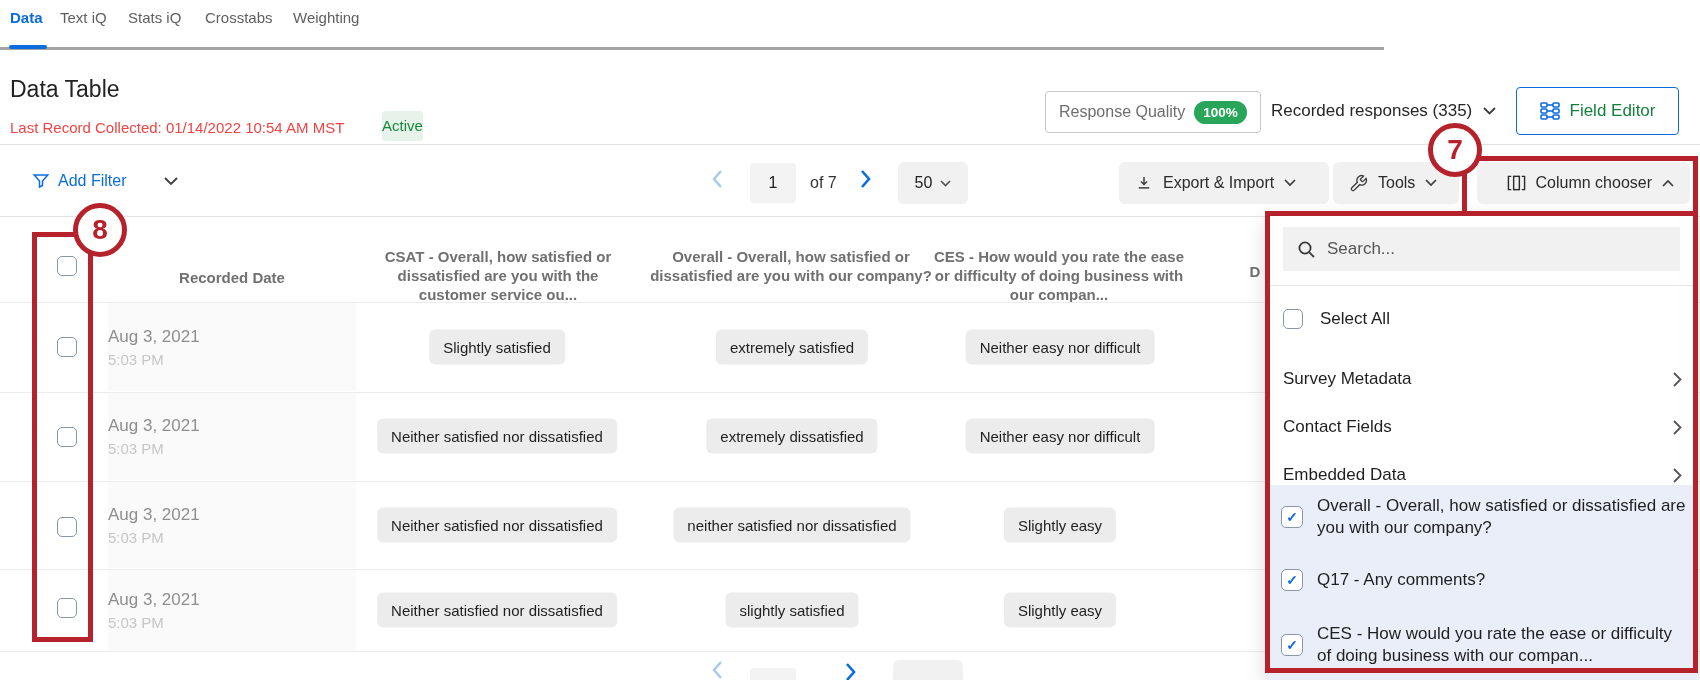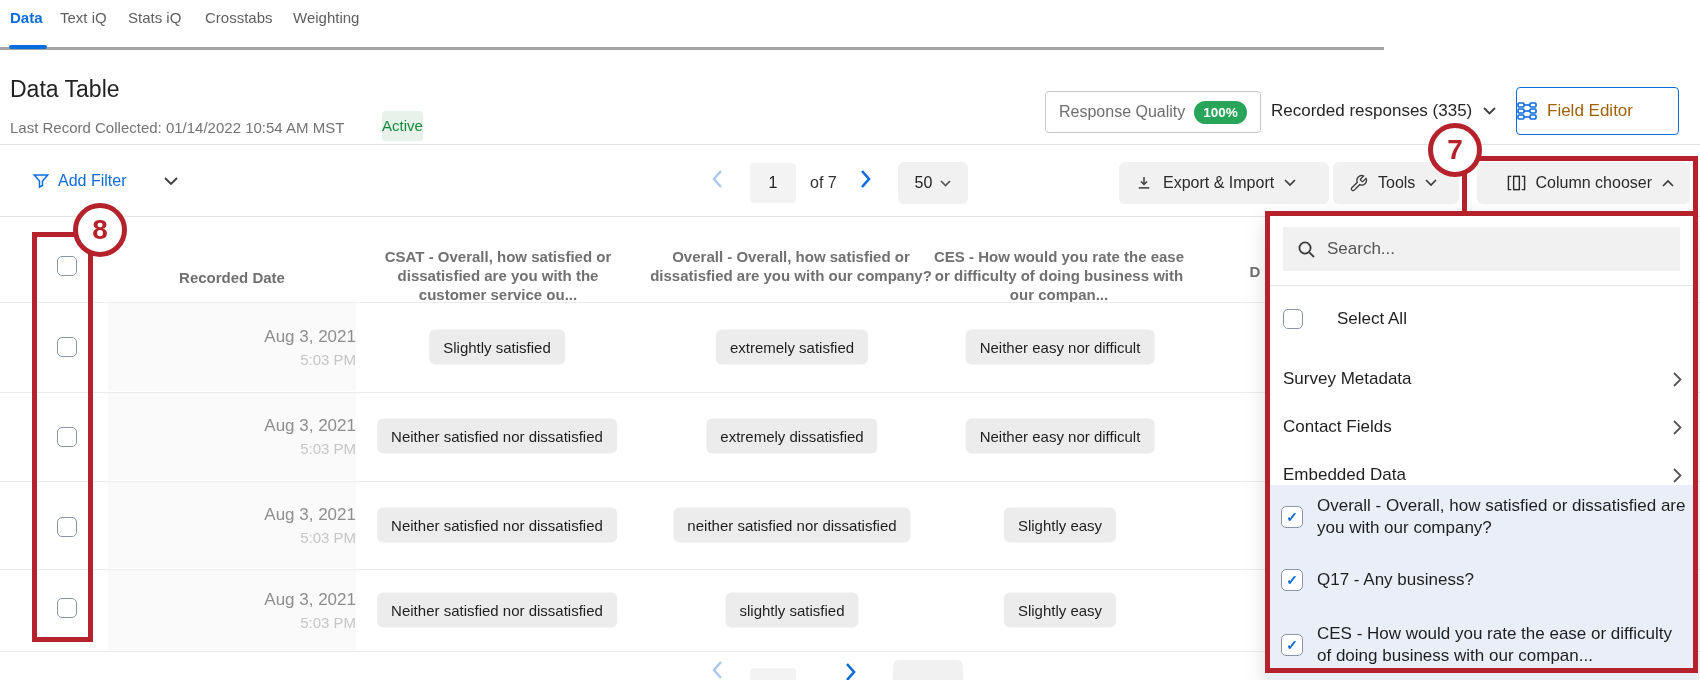--- a/index.html
+++ b/index.html
@@ -11,33 +11,33 @@
   .abs { position:absolute; }
 
   
   .tabbar { left:0; top:0; width:1384px; height:50px; border-bottom:3px solid #a3a3a3; }
   .tab { position:absolute; top:9px; font-size:15px; color:#5f5f5f; cursor:pointer; }
   .tab.active { color:#0b6cde; font-weight:bold; }
   .tab-underline { position:absolute; left:9px; top:45px; width:38px; height:4px; background:#0b6cde; border-radius:2px; }
 
   
   .page-title { left:10px; top:76px; font-size:23px; font-weight:500; color:#222; }
-  .subtitle  { left:10px; top:119px; font-size:15px; color:#737373; }
+  .subtitle  { left:10px; top:119px; font-size:15px; color:#ef4444; }
   .badge-active { left:382px; top:111px; height:30px; line-height:30px; padding:0 0;
     background:#e7f2ea; color:#158a3d; font-size:15px; border-radius:4px; }
   .rq-btn { left:1045px; top:91px; height:42px; border:1px solid #c9c9c9; border-radius:4px;
     display:flex; align-items:center; gap:9px; padding:0 13px; background:#fff; }
   .rq-label { font-size:16px; color:#6e6e6e; }
   .rq-pill { background:#28a558; color:#fff; font-size:13.5px; font-weight:bold;
     padding:4px 9px; border-radius:999px; }
   .rr { left:1271px; top:101px; display:flex; align-items:center; gap:11px;
     font-size:17px; color:#262626; cursor:pointer; }
   .fe-btn { left:1516px; top:87px; width:163px; height:48px; border:1px solid #0b6cde;
-    border-radius:4px; background:#fff; color:#a16207; font-size:17px;
-    display:flex; align-items:center; gap:10px; cursor:pointer; }
+    border-radius:4px; background:#fff; color:#15803d; font-size:17px;
+    display:flex; align-items:center; justify-content:center; gap:10px; cursor:pointer; }
   .hr1 { left:0; top:144px; width:1700px; height:1px; background:#e2e2e2; }
 
   
   .add-filter { left:32px; top:172px; display:flex; align-items:center; gap:8px;
     color:#0b6cde; font-size:16px; font-weight:500; cursor:pointer; }
   .af-chev { left:164px; top:177px; cursor:pointer; }
   .pg-prev { left:712px; top:170px; cursor:default; }
   .pg-page { left:750px; top:163px; width:46px; height:40px; background:#f3f3f3; border:none;
     border-radius:4px; text-align:center; font-size:16px; color:#222; font-family:inherit; }
   .pg-of   { left:810px; top:174px; font-size:16px; color:#333; }
@@ -53,21 +53,21 @@
   
   .t-topline { left:0; top:216px; width:1700px; height:1px; background:#e3e3e3; }
   .rowline { left:0; width:1700px; height:1px; background:#ececec; }
   .colhead { position:absolute; font-size:15px; font-weight:bold; color:#707070;
     text-align:center; line-height:1.28; }
   .cb { position:absolute; width:20px; height:20px; border:1.5px solid #8a96a6;
     border-radius:5px; background:#fff; cursor:pointer; }
   .cb.checked { display:flex; align-items:center; justify-content:center; }
   .cb.checked::after { content:"✓"; color:#0b6cde; font-size:14px; font-weight:bold; }
   .datecell { position:absolute; left:108px; width:248px; background:#fafafa;
-    display:flex; flex-direction:column; align-items:flex-end; justify-content:center; gap:4px; }
+    display:flex; flex-direction:column; align-items:flex-start; justify-content:center; gap:4px; }
   .d1 { font-size:17px; color:#8e8e8e; }
   .d2 { font-size:15px; color:#c6c6c6; }
   .pill { position:absolute; transform:translate(-50%,-50%); background:#ececec; color:#1f1f1f;
     font-size:15px; padding:9px 14px; border-radius:6px; white-space:nowrap; }
 
   
   .bpg-prev { left:712px; top:661px; }
   .bpg-page { left:750px; top:668px; width:46px; height:30px; background:#f3f3f3; border-radius:4px; }
   .bpg-next { left:845px; top:663px; }
   .bpg-size { left:893px; top:660px; width:70px; height:30px; background:#f1f1f1; border-radius:6px; }
@@ -75,21 +75,21 @@
   
   .panel { left:1267px; top:213px; width:429px; height:467px; background:#fff;
     box-shadow:0 8px 22px rgba(0,0,0,.16); z-index:30; }
   .p-search { position:absolute; left:16px; top:14px; width:397px; height:44px; background:#f1f1f1;
     border-radius:0; display:flex; align-items:center; gap:11px; padding:0 14px; }
   .p-search input { flex:1; border:none; background:transparent; outline:none;
     font-size:17px; color:#444; font-family:inherit; }
   .p-search input::placeholder { color:#555; }
   .p-div { position:absolute; left:0; top:72px; width:100%; height:1px; background:#e6e6e6; }
   .p-selectall { position:absolute; left:16px; top:88px; height:36px;
-    display:flex; align-items:center; gap:34px; font-size:17px; color:#1f1f1f; cursor:pointer; }
+    display:flex; align-items:center; gap:17px; font-size:17px; color:#1f1f1f; cursor:pointer; }
   .p-selectall .cb { position:static; }
   .p-group { position:absolute; left:16px; right:14px; height:40px;
     display:flex; align-items:center; justify-content:space-between;
     font-size:17px; color:#1f1f1f; cursor:pointer; }
   .p-selected { position:absolute; left:0; top:272px; width:100%; height:195px; background:#e9eef8; }
   .sel-item { position:absolute; left:14px; right:6px; display:flex; align-items:center;
     gap:14px; font-size:17px; color:#1f1f1f; line-height:1.32; cursor:pointer; }
   .sel-item .cb { position:static; flex:0 0 22px; width:22px; height:22px; }
 
   
@@ -340,21 +340,21 @@
     </span>
   </div>
 
   <div class="p-selected">
     <div class="sel-item" style="top:10px">
       <span class="cb checked"></span>
       <span>Overall - Overall, how satisfied or dissatisfied are you with our company?</span>
     </div>
     <div class="sel-item" style="top:84px">
       <span class="cb checked"></span>
-      <span>Q17 - Any business?</span>
+      <span>Q17 - Any comments?</span>
     </div>
     <div class="sel-item" style="top:138px">
       <span class="cb checked"></span>
       <span>CES - How would you rate the ease or difficulty of doing business with our compan...</span>
     </div>
   </div>
 </div>
 
 <div class="ann-rect r-btn"></div>
 <div class="ann-rect r-panel"></div>

